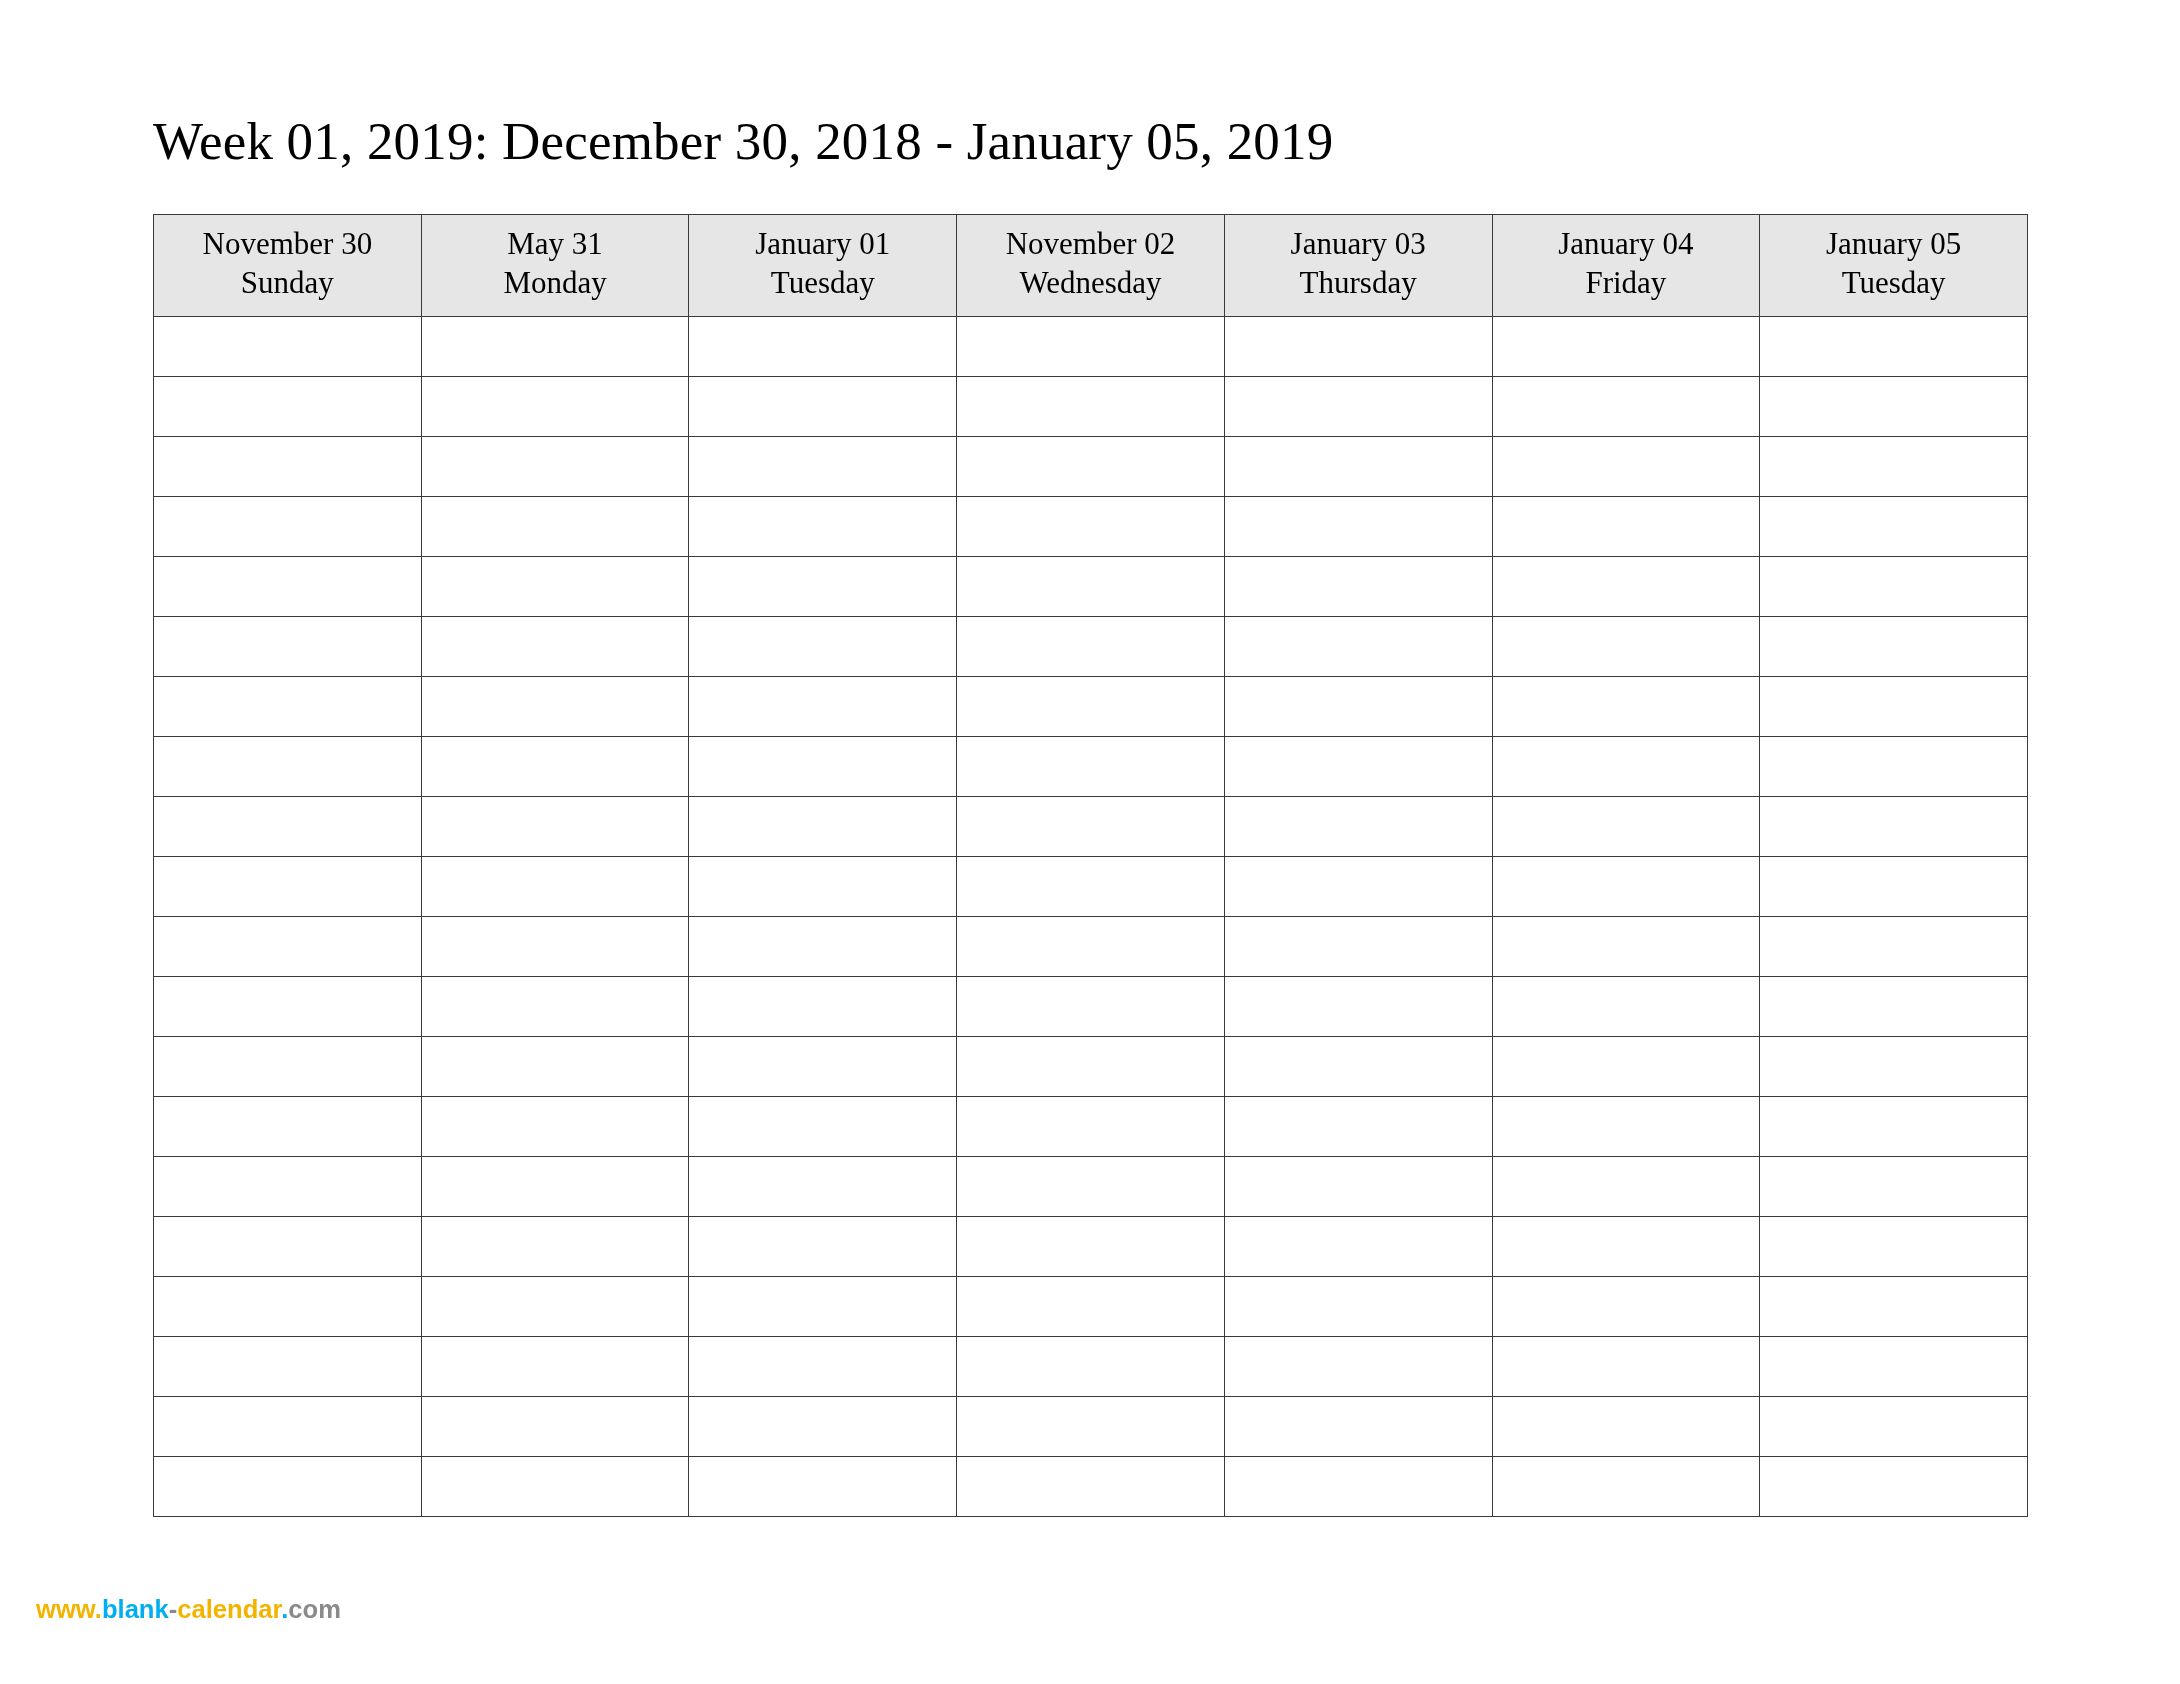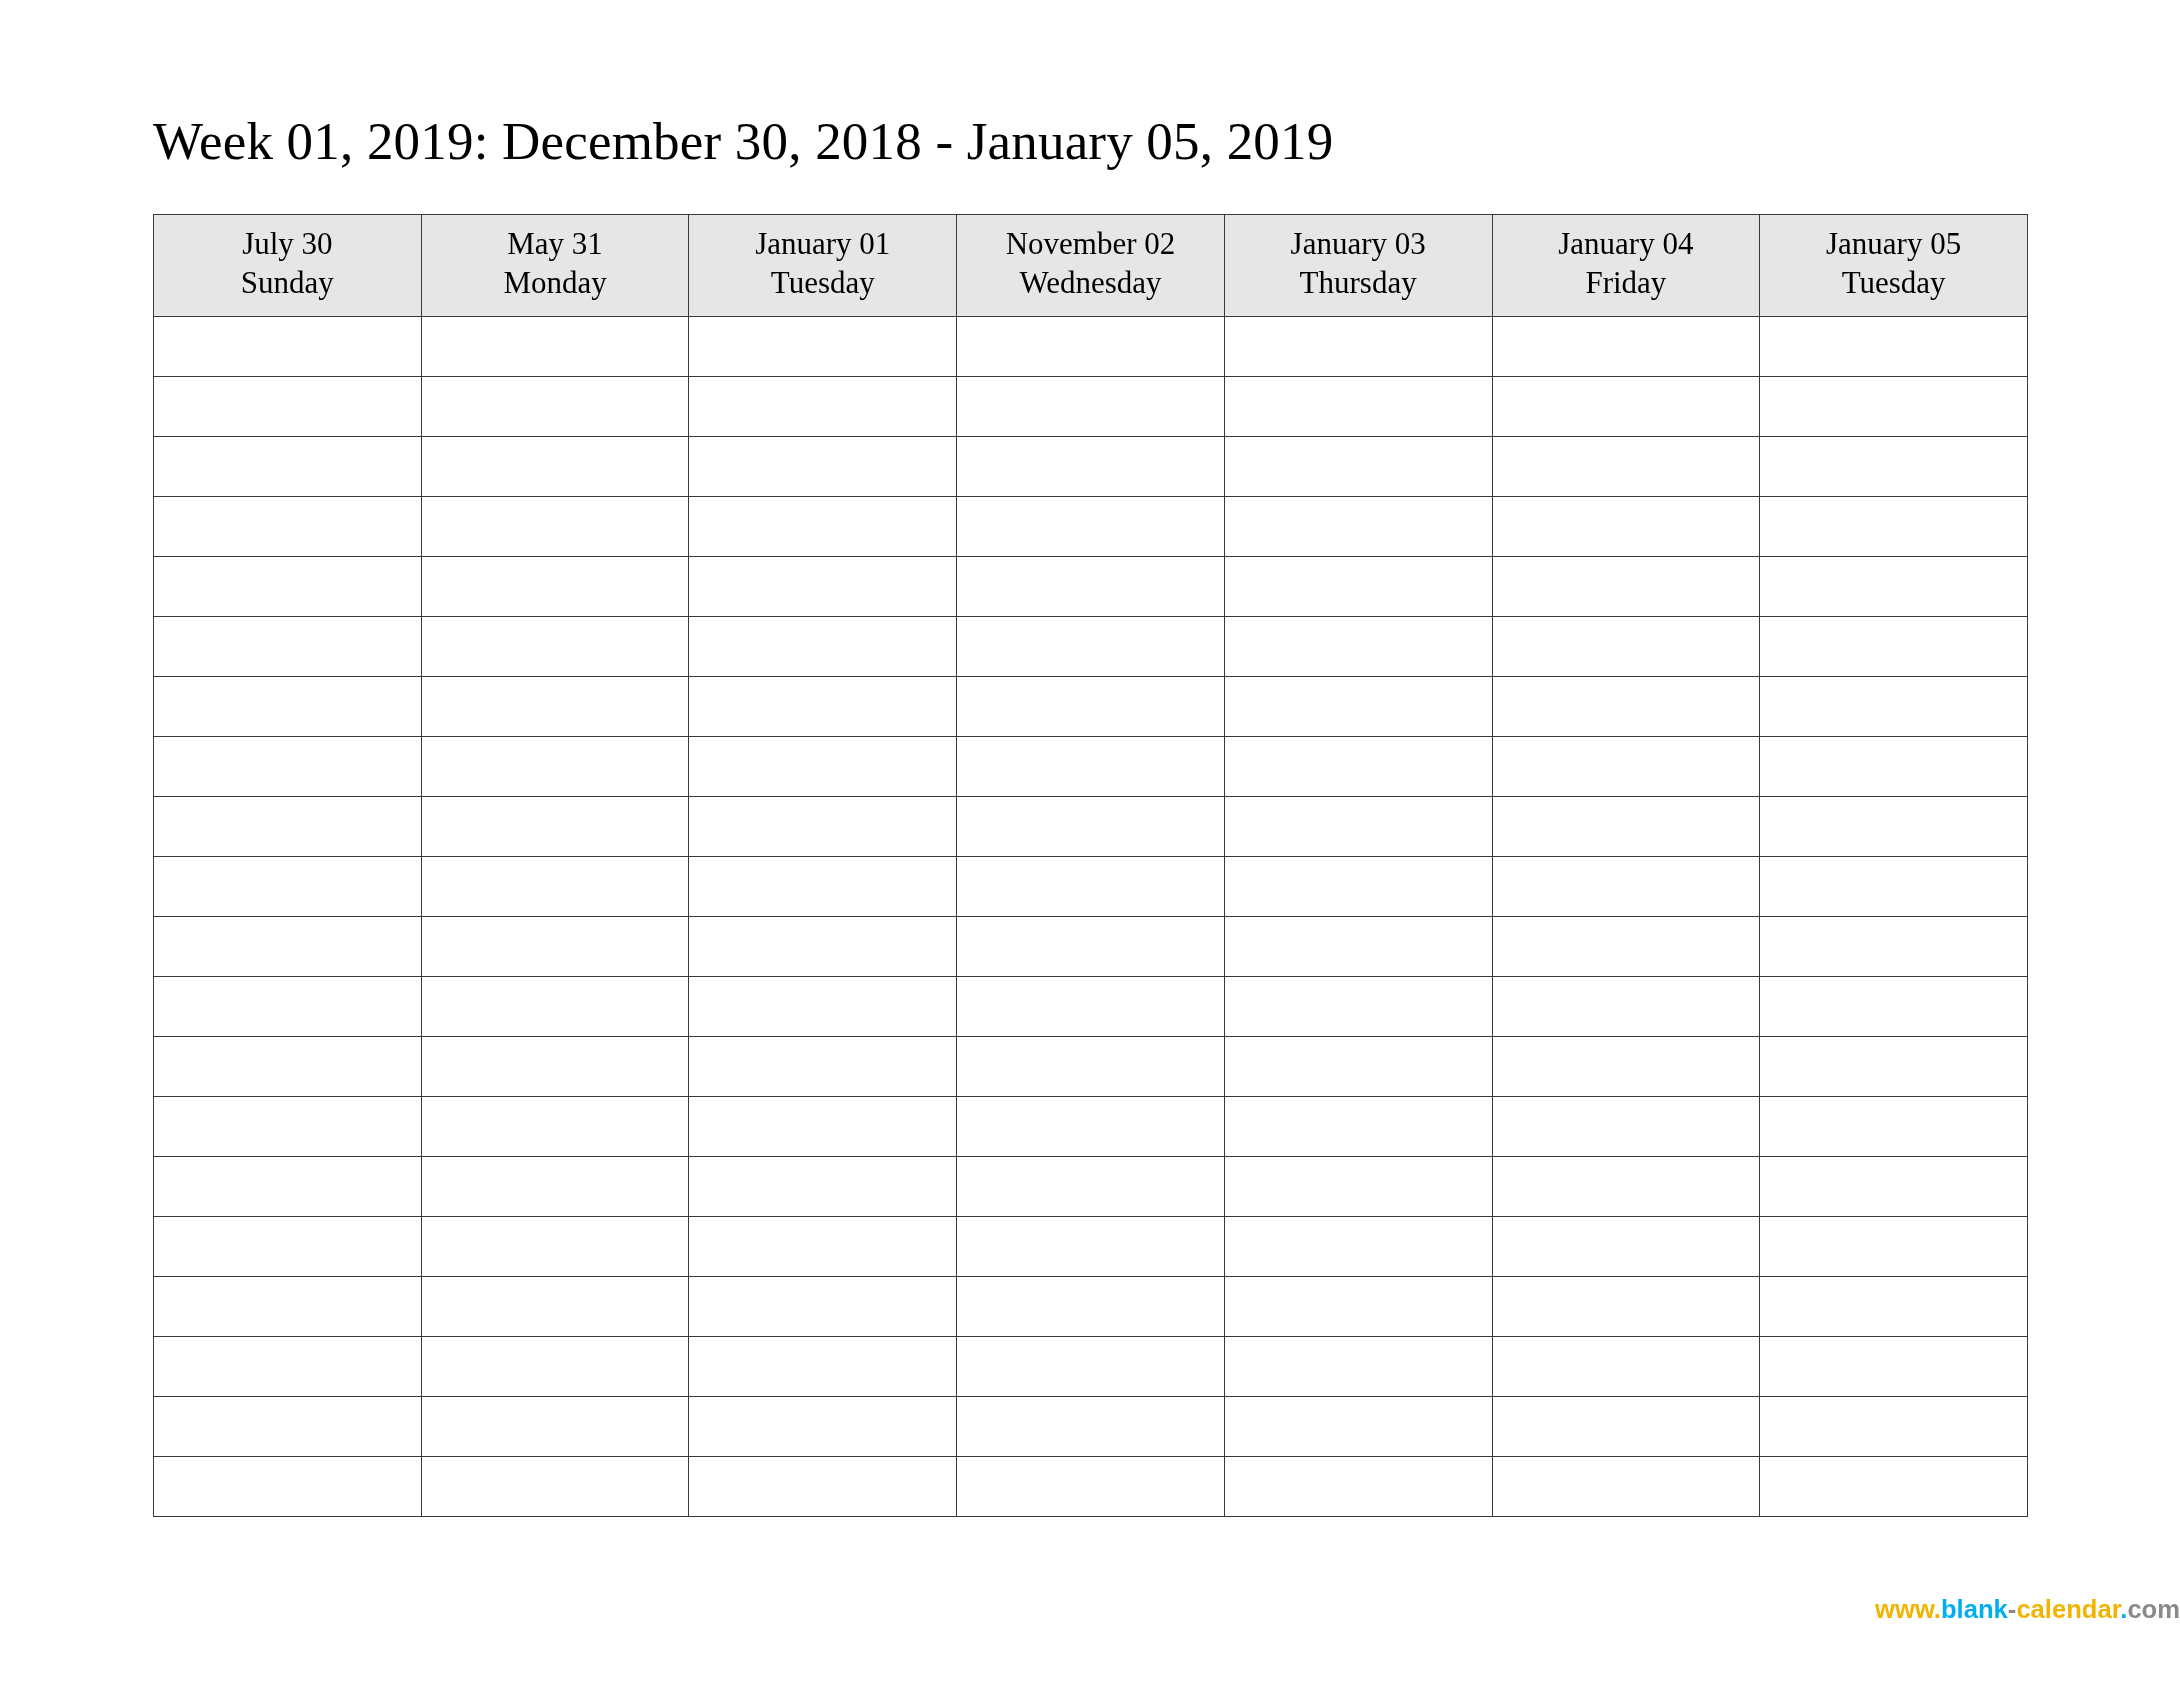--- a/index.html
+++ b/index.html
@@ -45,21 +45,21 @@
   }
   table.calendar td {
     height: 60px;
     background: #ffffff;
   }
   .footer {
     position: absolute;
     left: 0;
     right: 0;
     bottom: 60px;
-    text-align: right;
+    text-align: left;
     font-family: Arial, Helvetica, sans-serif;
     font-size: 25.6px;
     font-weight: 700;
     margin-left: 36px;
   }
   .footer .www   { color: #f2b400; }
   .footer .blank { color: #00afef; }
   .footer .dash  { color: #8a8a8a; }
   .footer .cal   { color: #f2b400; }
   .footer .dot   { color: #00afef; }
@@ -68,21 +68,21 @@
 </head>
 <body>
 
 <div class="page">
   <h1 class="title">Week 01, 2019: December 30, 2018 - January 05, 2019</h1>
 
   <table class="calendar">
     <thead>
       <tr>
         <th>
-          <span class="date-line">July 30</span>
+          <span class="date-line">November 30</span>
           <span class="day-line">Sunday</span>
         </th>
         <th>
           <span class="date-line">May 31</span>
           <span class="day-line">Monday</span>
         </th>
         <th>
           <span class="date-line">January 01</span>
           <span class="day-line">Tuesday</span>
         </th>

